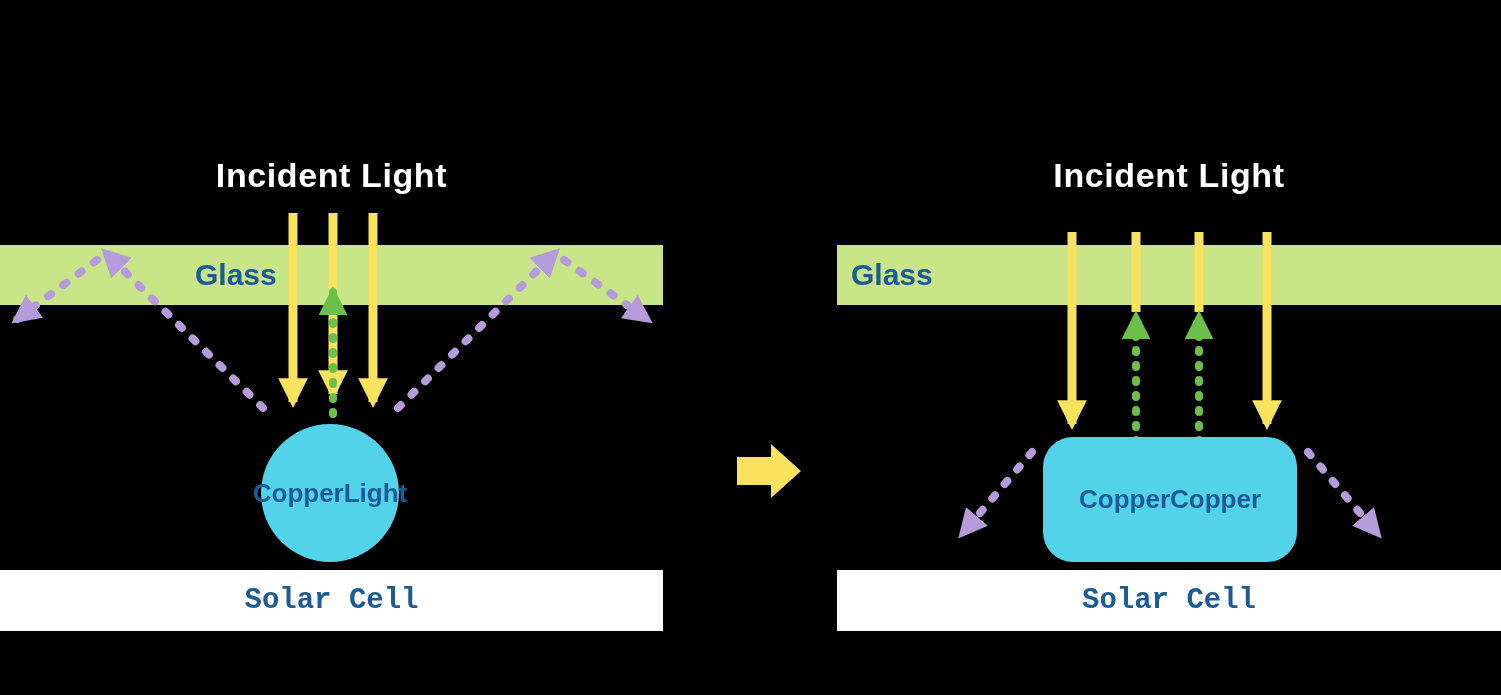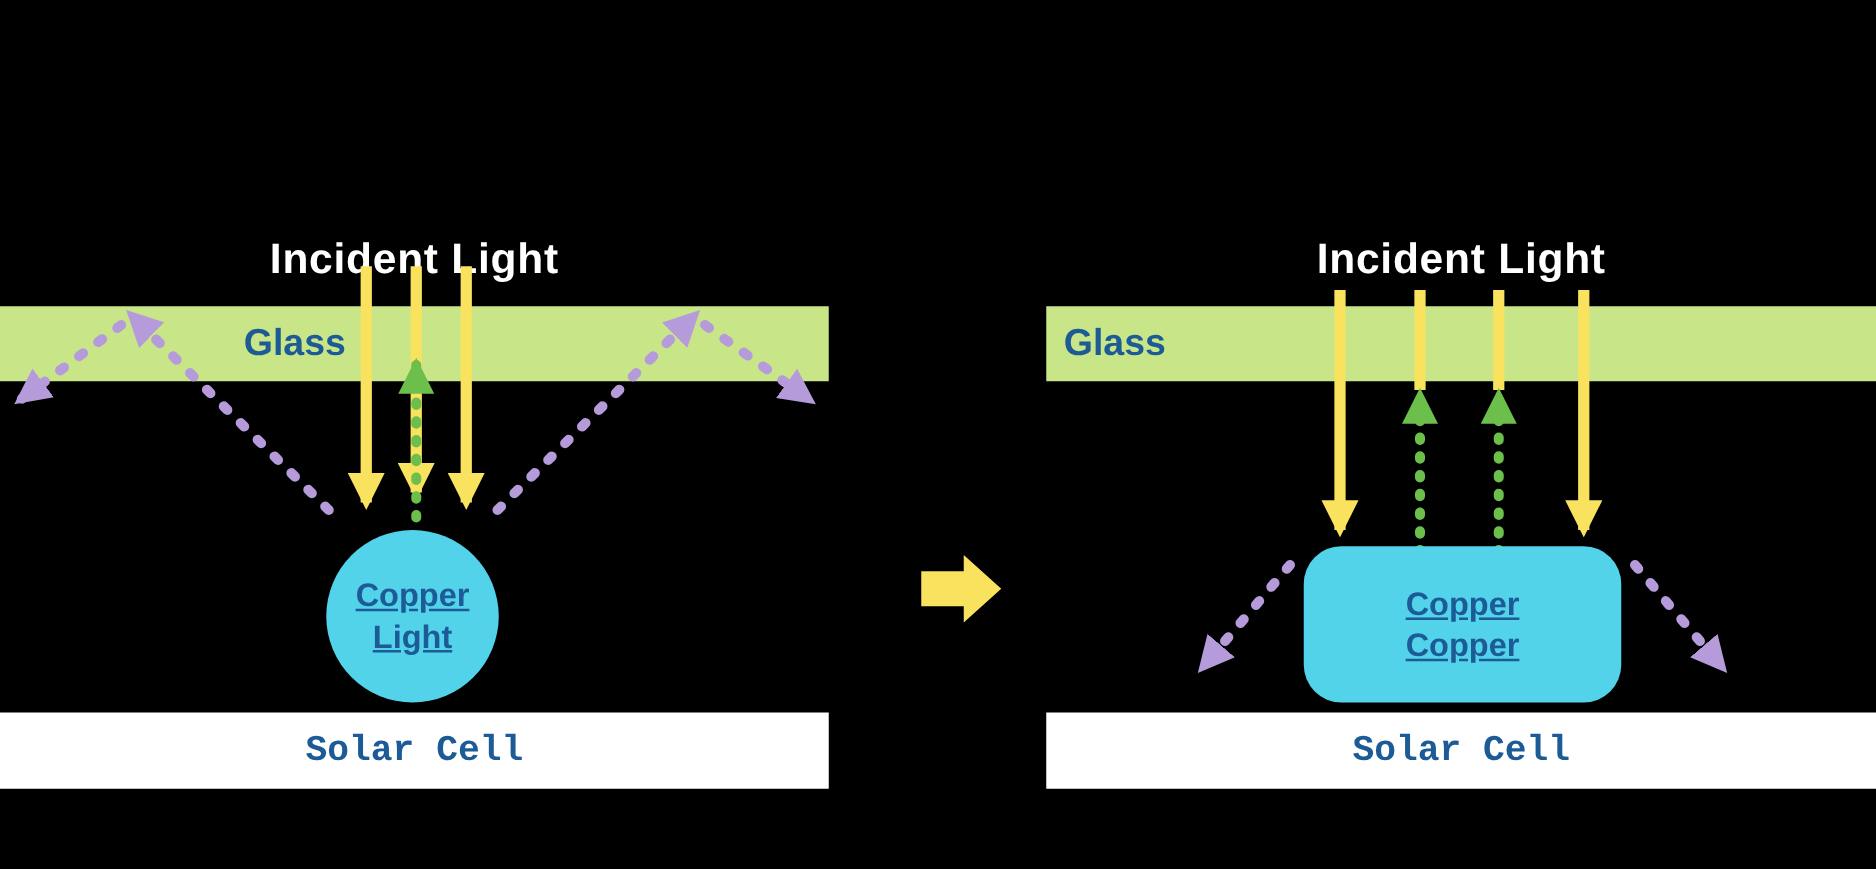--- a/index.html
+++ b/index.html
@@ -6,43 +6,43 @@
   .stage {
     position:relative; width:1501px; height:695px; background:#000000;
     font-family:"Liberation Sans", sans-serif; font-weight:bold; overflow:hidden;
   }
   .title {
     position:absolute; top:52px; left:0; width:100%; text-align:center;
     color:#ffffff; font-size:31px; letter-spacing:0.6px;
   }
   .heading {
     position:absolute; top:156px; color:#ffffff; font-size:34px;
-    text-align:center; letter-spacing:0.6px;margin-top:32px;
+    text-align:center; letter-spacing:0.6px;
   }
   .heading.left  { left:0;     width:663px; }
   .heading.right { left:837px; width:664px; }
 
   .glass {
     position:absolute; top:245px; height:60px; background:#c8e588; z-index:1;
   }
   .glass.left  { left:0;     width:663px; }
   .glass.right { left:837px; width:664px; }
   .glass-label {
     position:absolute; top:50%; transform:translateY(-50%);
     color:#1d5b97; font-size:30px;
   }
   .glass.left  .glass-label { left:195px; }
   .glass.right .glass-label { left:14px; }
 
   .arrows { position:absolute; left:0; top:0; z-index:5; }
 
   .conductor {
     position:absolute; z-index:6; background:#52d3ea; color:#1d5b97;
-    display:flex; flex-direction:column; align-items:center; justify-content:center;
-    font-size:26px; line-height:33px; text-align:center;text-decoration:underline;
+    display:flex; flex-direction:row; align-items:center; justify-content:center;
+    font-size:26px; line-height:33px; text-align:center;
   }
   .copper-wire   { left:261px;  top:424px; width:138px; height:138px; border-radius:50%; }
   .copper-ribbon { left:1043px; top:437px; width:254px; height:125px; border-radius:30px; }
 
   .solar {
     position:absolute; top:570px; height:61px; background:#ffffff; color:#1d5b97;
     font-size:29px; display:flex; align-items:center; justify-content:center; z-index:6;font-family:Liberation Mono, monospace;
   }
   .solar.left  { left:0;     width:663px; }
   .solar.right { left:837px; width:664px; }

